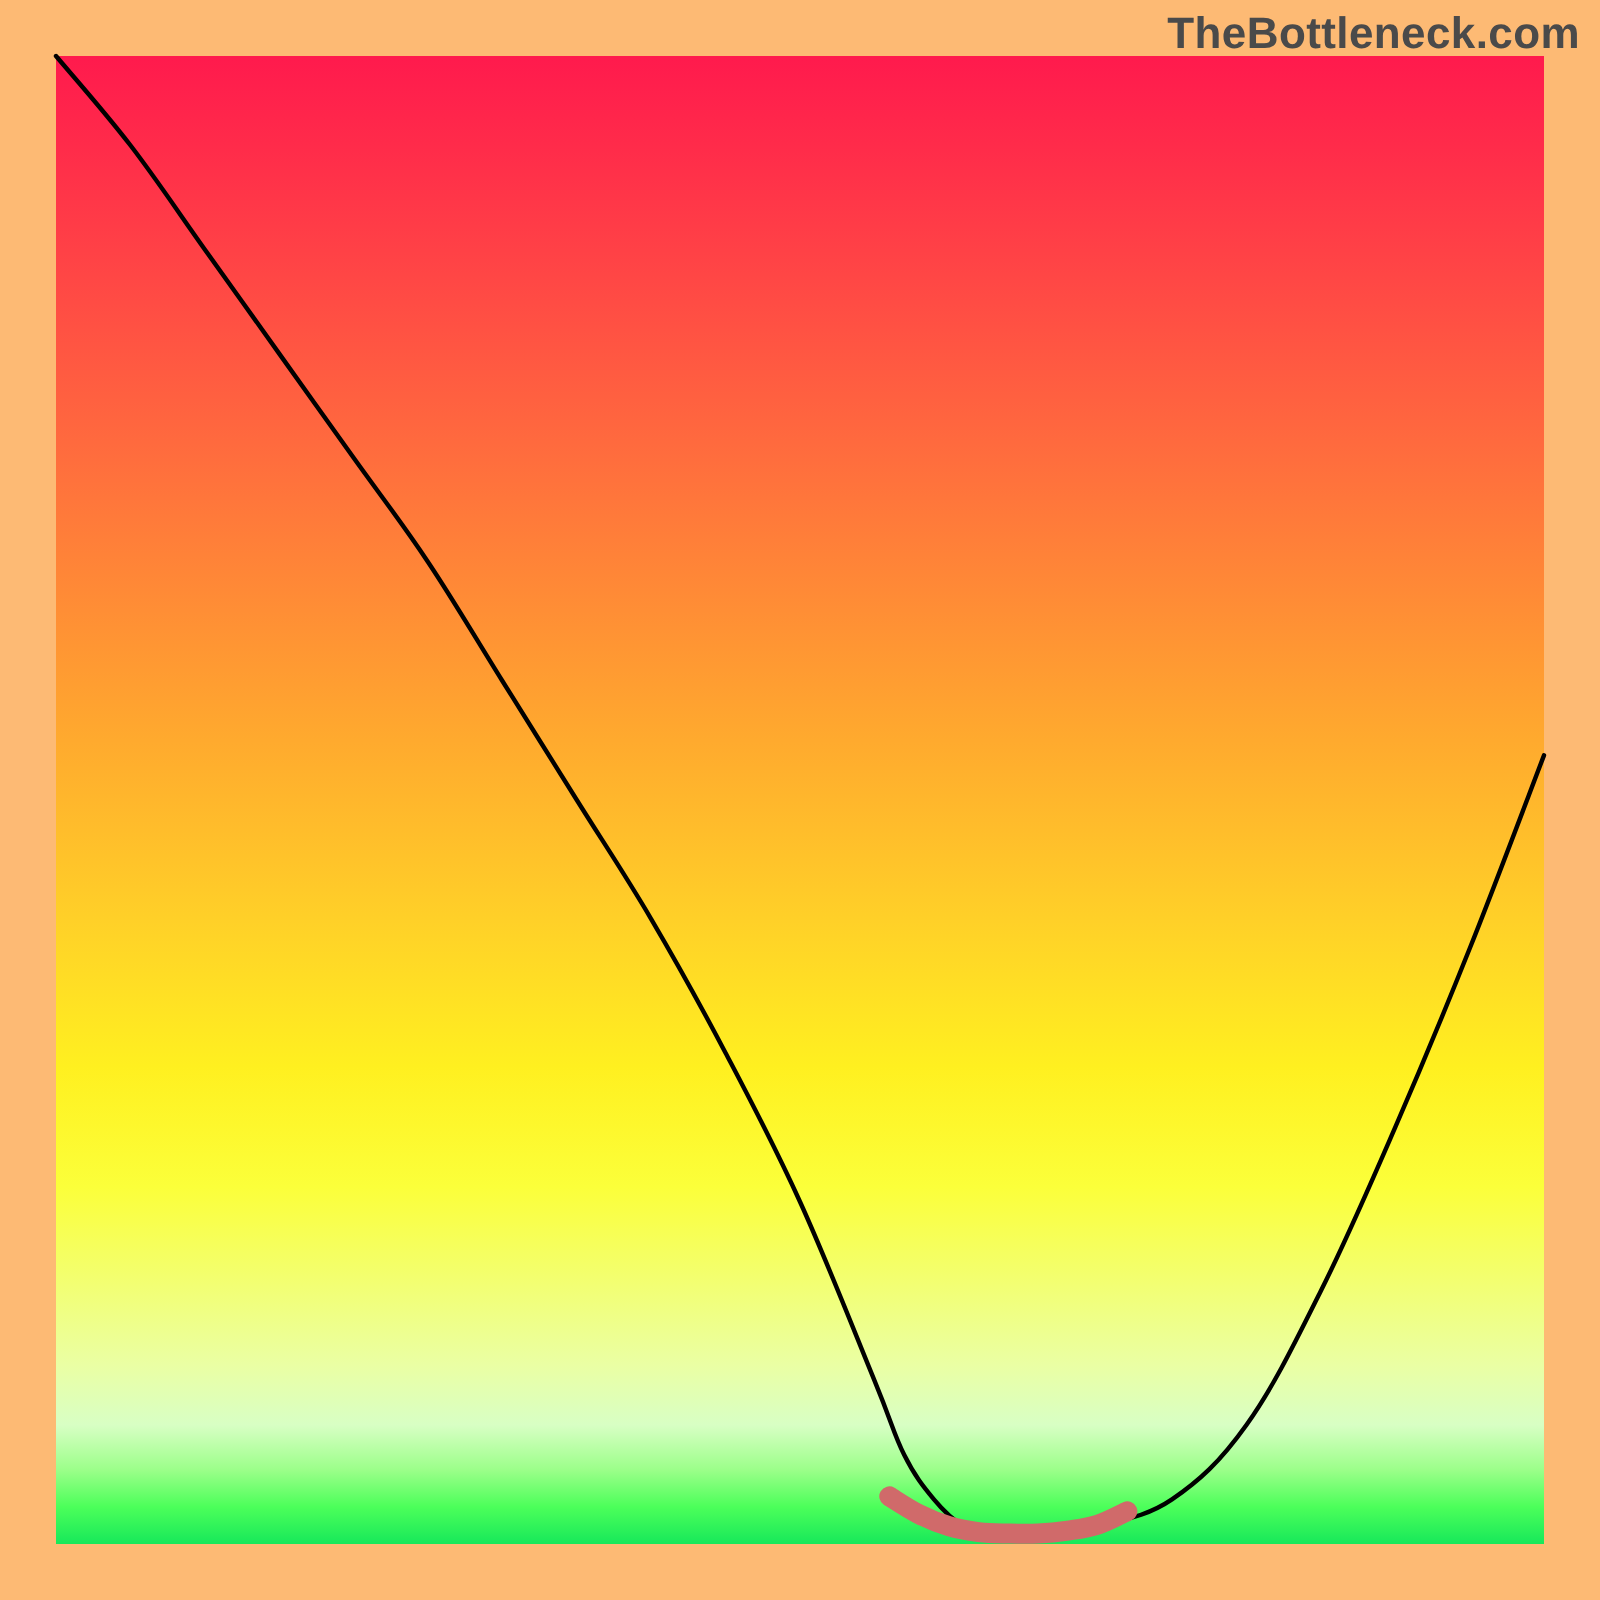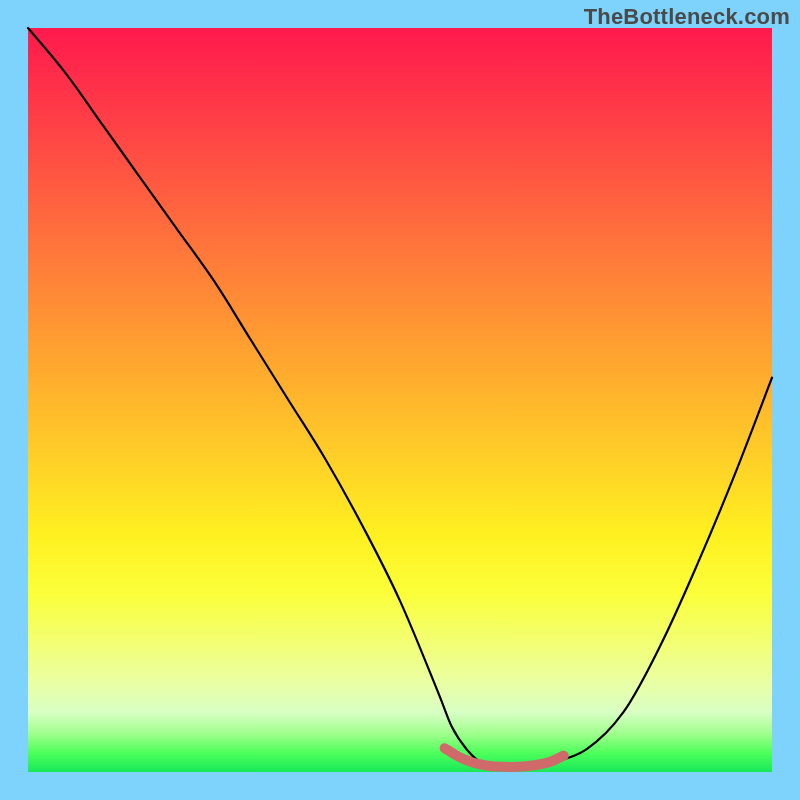--- a/index.html
+++ b/index.html
@@ -10,21 +10,21 @@
     background: #000;
     overflow: hidden;
     font-family: Arial, Helvetica, sans-serif;
   }
   .frame {
     position: absolute;
     left: 0;
     top: 0;
     width: 800px;
     height: 800px;
-    background: #7dd3fc;
+    background: #fdba74;
   }
   .plot-area {
     position: absolute;
     left: 28px;
     top: 28px;
     width: 744px;
     height: 744px;
     
     background: linear-gradient(to bottom,
       #ff1a4d 0%,

